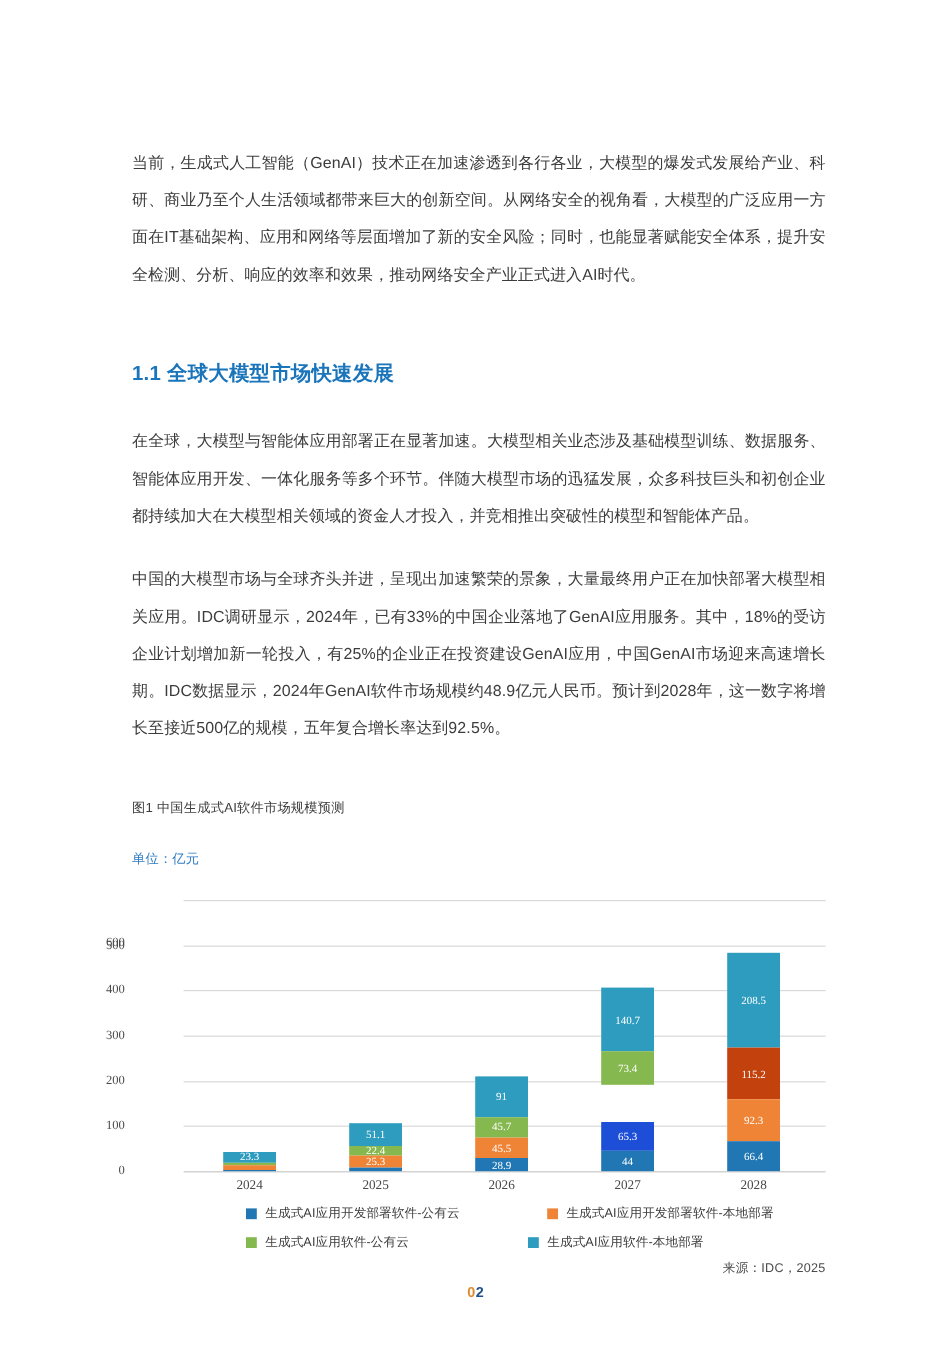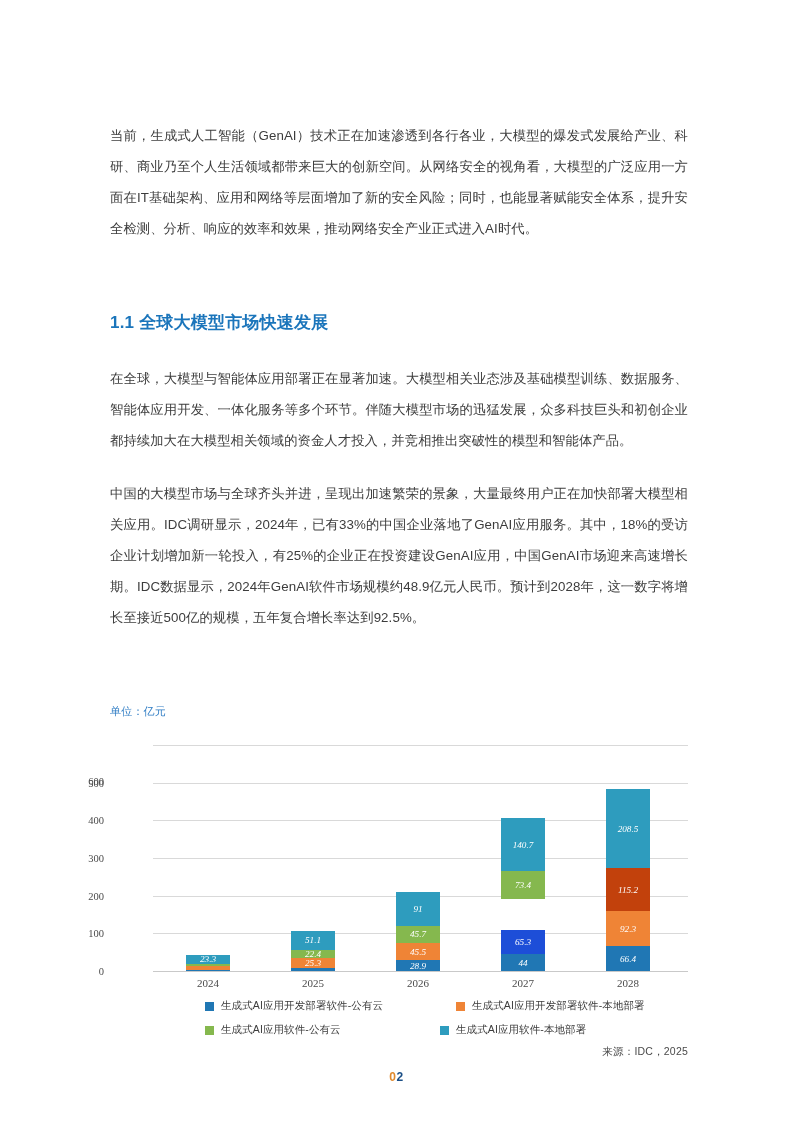--- a/index.html
+++ b/index.html
@@ -30,21 +30,21 @@
   
   p.para {
     margin: 0 0 22px 0;
     font-size: 13.3px;
     line-height: 31px;
     color: #3c3c3c;
     text-align: justify;
     text-justify: inter-ideograph;
     letter-spacing: 0.1px;
   }
-  #intro-paragraph { margin-bottom: 12px; }
+  #intro-paragraph { margin-bottom: 1px; }
 
   h2.section-heading {
     margin: 0;
     font-size: 17px;
     font-weight: bold;
     color: #1b75bb;
     letter-spacing: 0.2px;
     line-height: 24px;
   }
 
@@ -107,21 +107,20 @@
     position: relative;
     width: 100%;
     display: flex;
     align-items: center;
     justify-content: center;
     color: #ffffff;
     font-size: 9.2px;
     font-family: "Liberation Serif", "DejaVu Serif", serif;
     overflow: hidden;
     box-sizing: border-box;
-    font-style: italic;
   }
   .xlabel {
     position: absolute;
     top: calc(100% + 6px);
     left: 50%;
     transform: translateX(-50%);
     font-size: 11px;
     color: #4a4a4a;
     font-family: "Liberation Serif", "DejaVu Serif", serif;
     white-space: nowrap;
@@ -186,20 +185,21 @@
     <h2 class="section-heading">1.1 全球大模型市场快速发展</h2>
 
     <div style="height:28px"></div>
 
     <p class="para">在全球，大模型与智能体应用部署正在显著加速。大模型相关业态涉及基础模型训练、数据服务、智能体应用开发、一体化服务等多个环节。伴随大模型市场的迅猛发展，众多科技巨头和初创企业都持续加大在大模型相关领域的资金人才投入，并竞相推出突破性的模型和智能体产品。</p>
 
     <p class="para">中国的大模型市场与全球齐头并进，呈现出加速繁荣的景象，大量最终用户正在加快部署大模型相关应用。IDC调研显示，2024年，已有33%的中国企业落地了GenAI应用服务。其中，18%的受访企业计划增加新一轮投入，有25%的企业正在投资建设GenAI应用，中国GenAI市场迎来高速增长期。IDC数据显示，2024年GenAI软件市场规模约48.9亿元人民币。预计到2028年，这一数字将增长至接近500亿的规模，五年复合增长率达到92.5%。</p>
 
     <div style="height:22px"></div>
 
+    <div class="figure-caption">图1 中国生成式AI软件市场规模预测</div>
 
     <div style="height:26px"></div>
 
     <div class="figure-unit">单位：亿元</div>
 
     <div style="height:18px"></div>
 
     <div class="chart">
       <div class="plot" id="plot-area">
           <div class="axisline" style="top: 226px;"></div>

